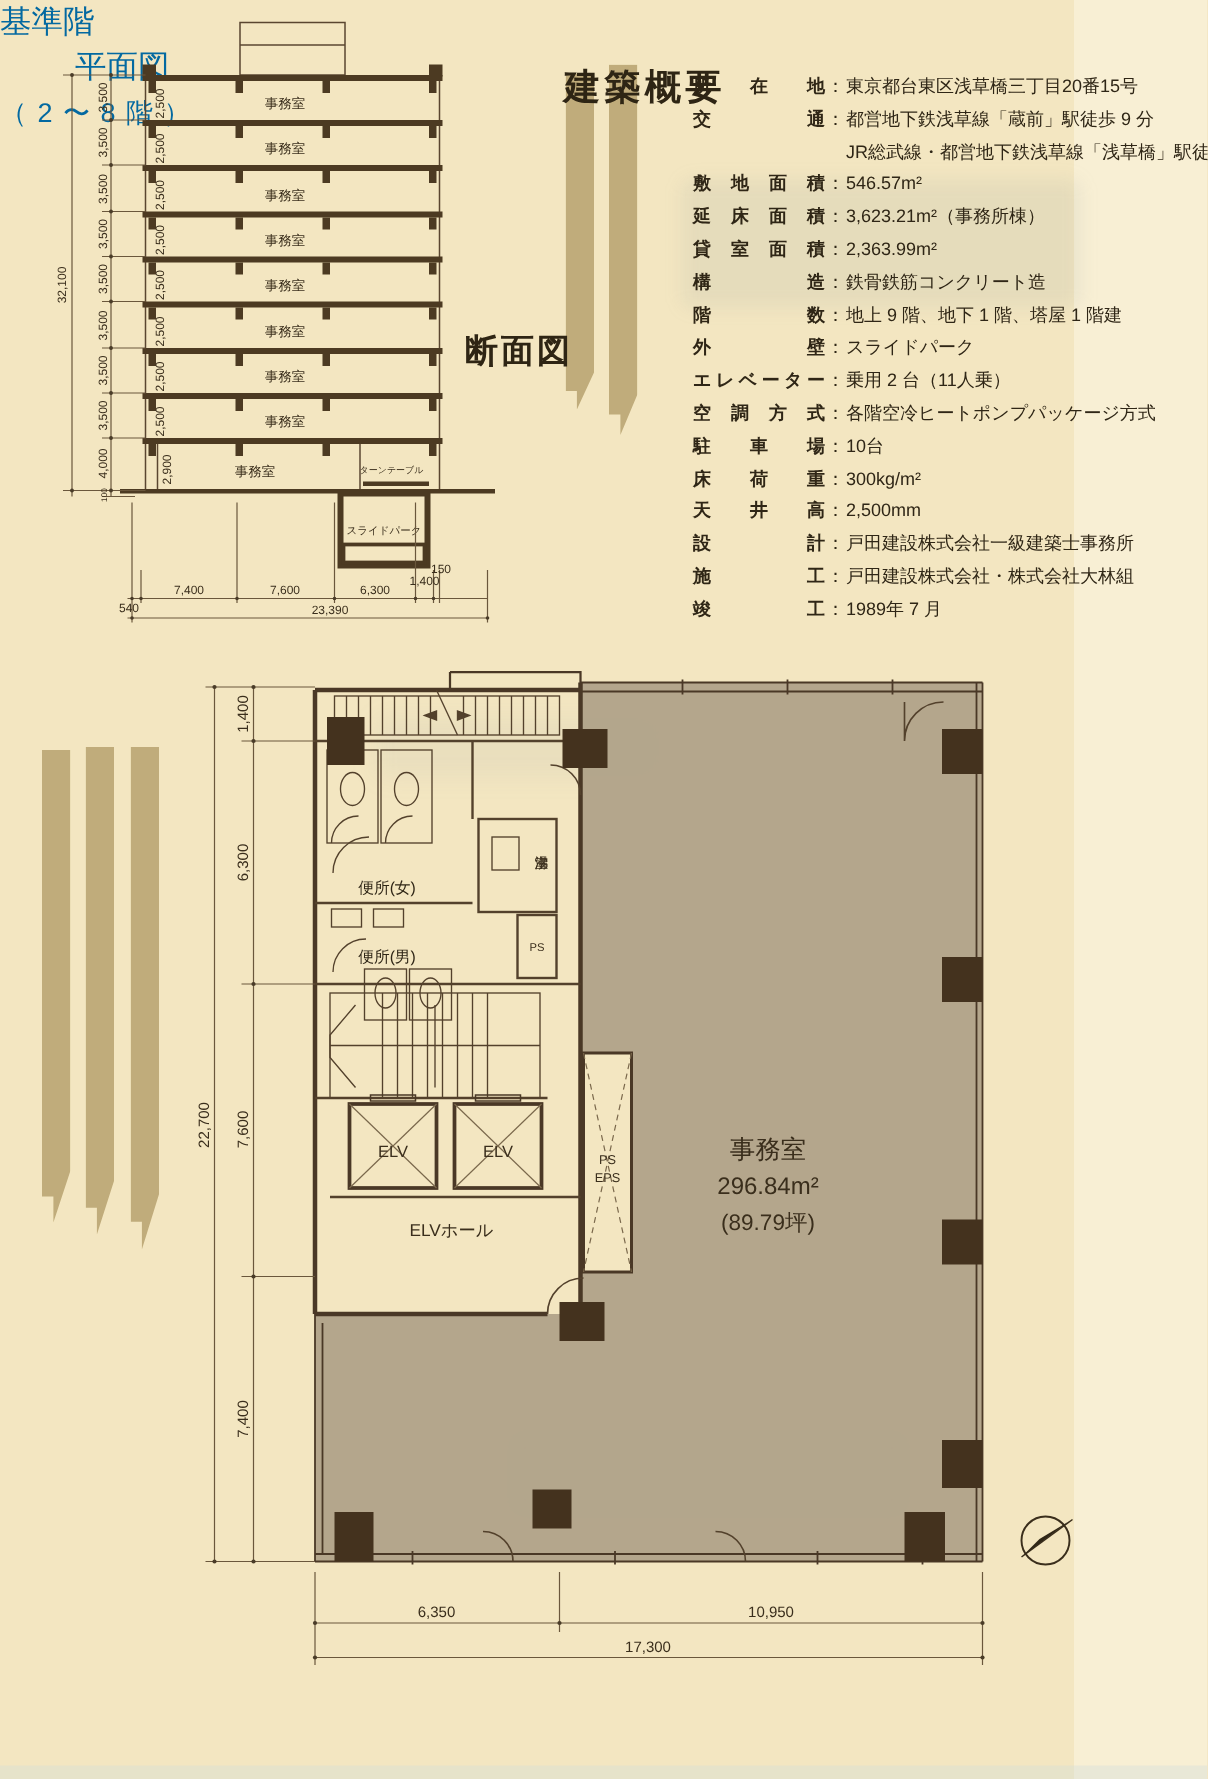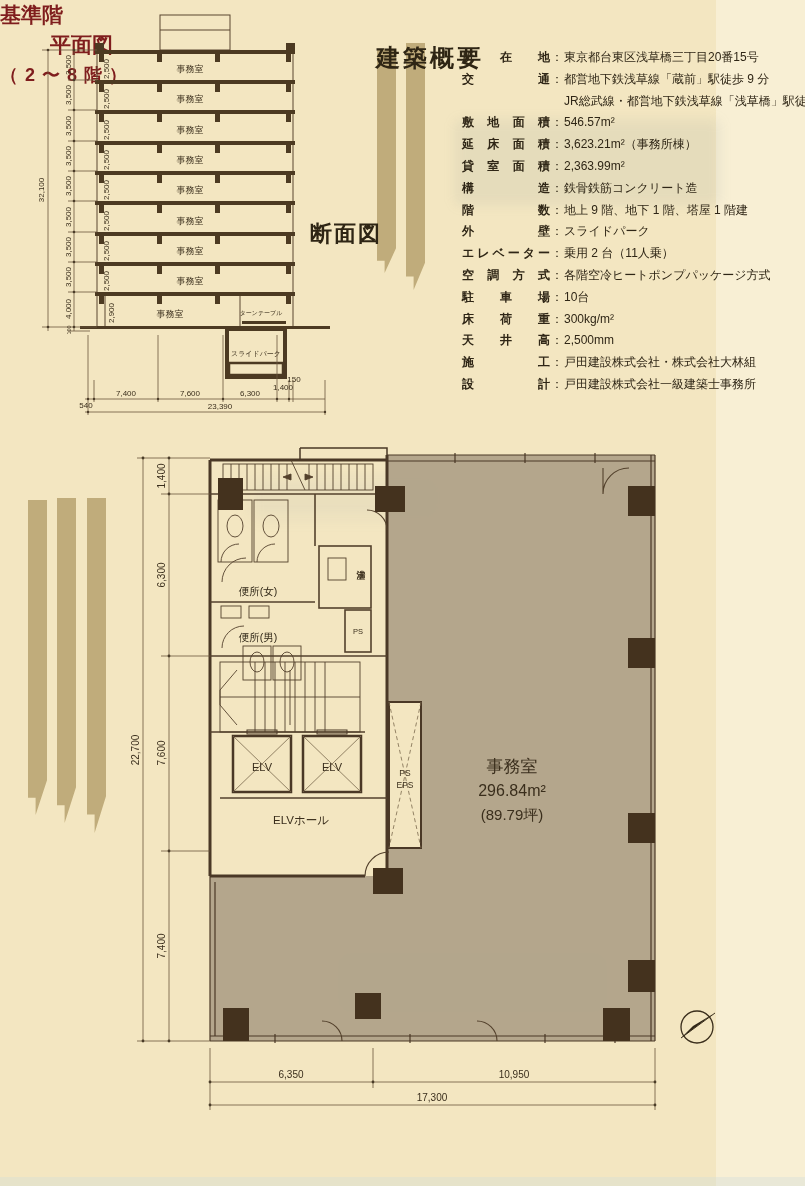--- a/index.html
+++ b/index.html
@@ -19,21 +19,21 @@
   .edge-bottom{left:0;top:1177px;width:805px;height:9px;background:rgba(205,220,222,.35);}
 
   
   .bar{position:absolute;background:#c0ac7b;}
   .bar.cut{clip-path:polygon(0 0,100% 0,100% 89%,40% 100%,40% 94.5%,0 94.5%);}
 
   
   .title-main{position:absolute;font-weight:bold;color:#2e2514;}
   #t-overview{left:376px;top:42px;font-size:24px;letter-spacing:3px;}
   #t-section{left:310px;top:219px;font-size:22px;letter-spacing:2px;}
-  #t-plan{left:20px;top:530px;font-size:21px;font-weight:bold;line-height:30px;color:#7f1d1d;}
+  #t-plan{left:20px;top:530px;font-size:21px;font-weight:normal;line-height:30px;color:#0369a1;}
   #t-plan .l2{margin-left:50px;}
   #t-plan .l3{font-size:18px;letter-spacing:1px;}
 
   
   #overview{position:absolute;left:462px;top:47px;width:340px;font-size:12px;line-height:21.8px;color:#2f2616;}
   .spec-row{white-space:nowrap;}
   .spec-label{display:inline-block;width:88px;text-align:justify;text-align-last:justify;font-weight:bold;vertical-align:top;}
   .spec-colon{display:inline-block;width:14px;text-align:center;vertical-align:top;}
   .spec-value{display:inline-block;vertical-align:top;}
   .spec-line2{margin-left:102px;white-space:nowrap;}
@@ -74,22 +74,23 @@
   <div class="spec-row"><span class="spec-label">延床面積</span><span class="spec-colon">：</span><span class="spec-value">3,623.21m²（事務所棟）</span></div>
   <div class="spec-row"><span class="spec-label">貸室面積</span><span class="spec-colon">：</span><span class="spec-value">2,363.99m²</span></div>
   <div class="spec-row"><span class="spec-label">構造</span><span class="spec-colon">：</span><span class="spec-value">鉄骨鉄筋コンクリート造</span></div>
   <div class="spec-row"><span class="spec-label">階数</span><span class="spec-colon">：</span><span class="spec-value">地上 9 階、地下 1 階、塔屋 1 階建</span></div>
   <div class="spec-row"><span class="spec-label">外壁</span><span class="spec-colon">：</span><span class="spec-value">スライドパーク</span></div>
   <div class="spec-row"><span class="spec-label">エレベーター</span><span class="spec-colon">：</span><span class="spec-value">乗用 2 台（11人乗）</span></div>
   <div class="spec-row"><span class="spec-label">空調方式</span><span class="spec-colon">：</span><span class="spec-value">各階空冷ヒートポンプパッケージ方式</span></div>
   <div class="spec-row"><span class="spec-label">駐車場</span><span class="spec-colon">：</span><span class="spec-value">10台</span></div>
   <div class="spec-row"><span class="spec-label">床荷重</span><span class="spec-colon">：</span><span class="spec-value">300kg/m²</span></div>
   <div class="spec-row"><span class="spec-label">天井高</span><span class="spec-colon">：</span><span class="spec-value">2,500mm</span></div>
+  <div class="spec-row"><span class="spec-label">設計</span><span class="spec-colon">：</span><span class="spec-value">戸田建設株式会社一級建築士事務所</span></div>
   <div class="spec-row"><span class="spec-label">施工</span><span class="spec-colon">：</span><span class="spec-value">戸田建設株式会社・株式会社大林組</span></div>
-  <div class="spec-row"><span class="spec-label">設計</span><span class="spec-colon">：</span><span class="spec-value">戸田建設株式会社一級建築士事務所</span></div>
+  <div class="spec-row"><span class="spec-label">竣工</span><span class="spec-colon">：</span><span class="spec-value">1989年 7 月</span></div>
 </div>
 
 <svg style="position:absolute;left:30px;top:5px;" width="340" height="420" viewBox="0 0 340 420">
   <g stroke="#5a4630" stroke-width="1" fill="none">
 
     <rect x="130" y="10" width="70" height="35"></rect>
     <line x1="130" y1="25" x2="200" y2="25"></line>
 
     <line x1="67" y1="45" x2="67" y2="322"></line>
     <line x1="263" y1="45" x2="263" y2="322"></line>

